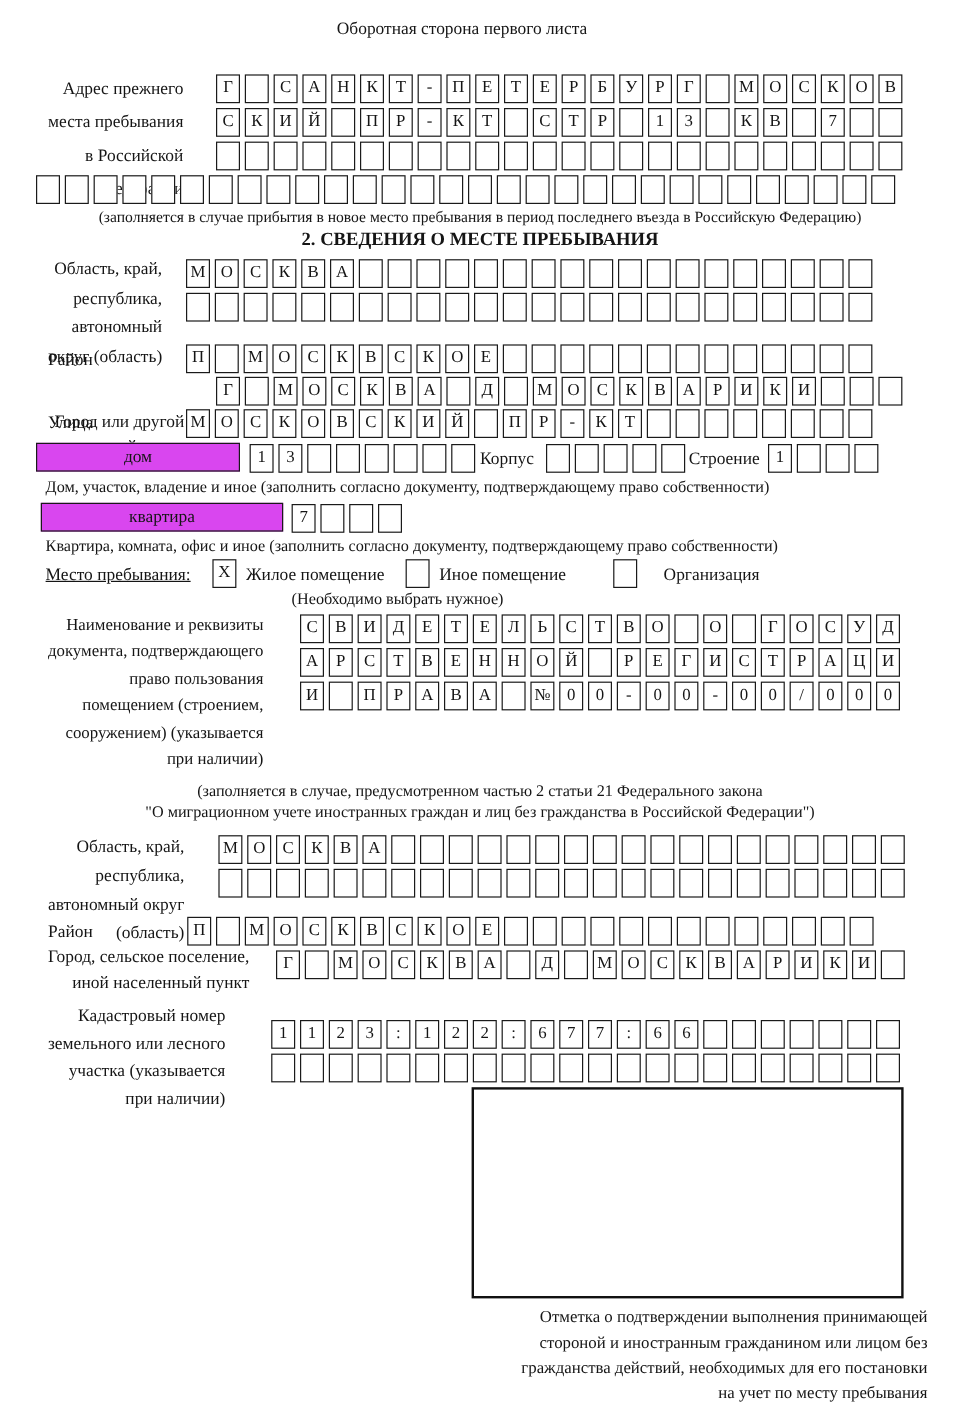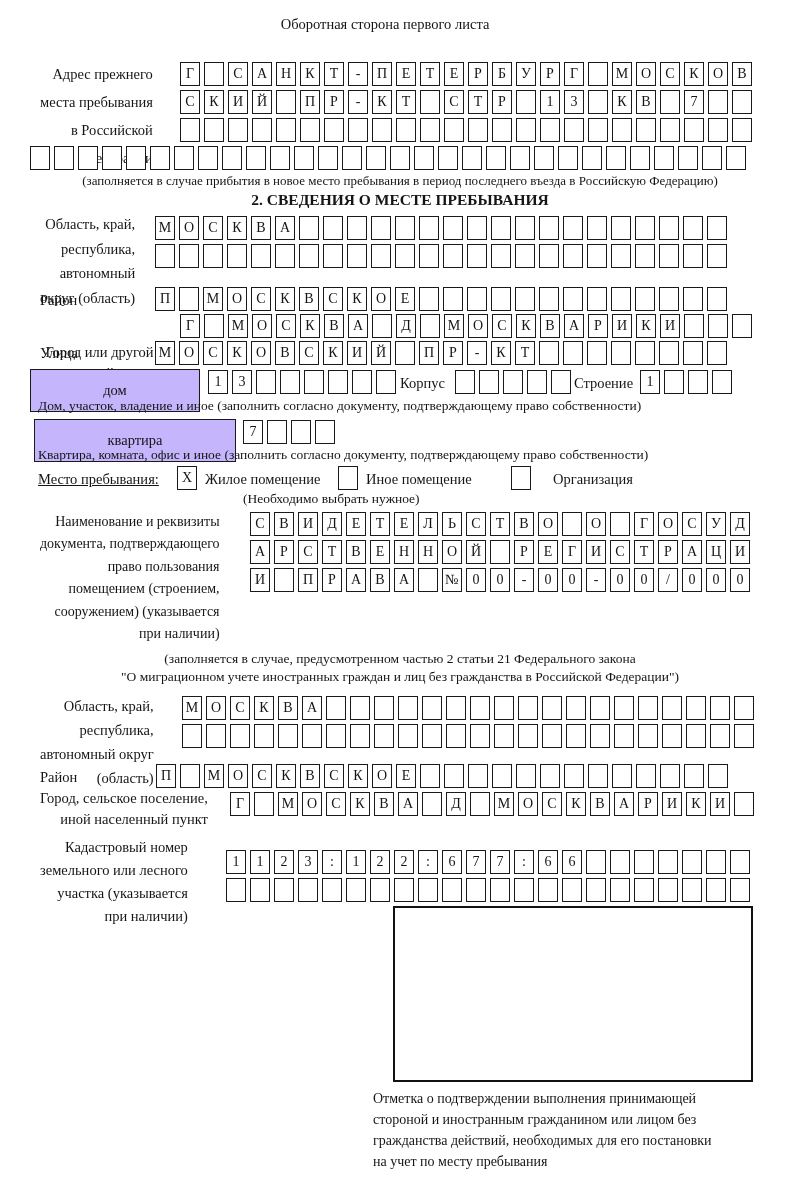--- a/index.html
+++ b/index.html
@@ -12,23 +12,23 @@
   .center { text-align:center; width:800px; left:0; }
   .cells { display:flex; gap:4px; }
   .cell {
     box-sizing:border-box; flex:0 0 auto;
     width:20px; height:24px;
     border:1.8px solid #1a1a1a;
     display:flex; align-items:center; justify-content:center;
     font-size:14px; line-height:1; background:#fff;
   }
   .widebox {
-    box-sizing:border-box; border:1.8px solid #1a1a1a; background:#c4b5fd;
+    box-sizing:border-box; border:1.8px solid #1a1a1a; background:#d946ef;
     display:flex; align-items:center; justify-content:center;
-    font-size:14.5px; height:43px;
+    font-size:14.5px; height:24px;
   }
   .stamp { box-sizing:border-box; border:2.2px solid #111; background:#fff; }
   .pre { white-space:pre-line; }
 </style>
 </head>
 <body>
 
 <div id="form">
 
   <div class="abs" style="left:0; top:16; width:770px; text-align:center; font-size:14.5px; top:16px;">Оборотная сторона первого листа</div>
@@ -577,18 +577,18 @@
       <span class="cell"></span>
       <span class="cell"></span>
       <span class="cell"></span>
       <span class="cell"></span>
       <span class="cell"></span>
       <span class="cell"></span>
       <span class="cell"></span>
     </div>
 
   <div class="abs stamp" style="left:393px; top:906px; width:360px; height:176px;"></div>
-  <div class="abs pre" style="left:373px; top:1088px; width:400px; text-align:left; font-size:14px; line-height:21px;">Отметка о подтверждении выполнения принимающей
+  <div class="abs pre" style="left:373px; top:1088px; width:400px; text-align:right; font-size:14px; line-height:21px;">Отметка о подтверждении выполнения принимающей
 стороной и иностранным гражданином или лицом без
 гражданства действий, необходимых для его постановки
 на учет по месту пребывания</div>
 
 </div>
 
 </body></html>

